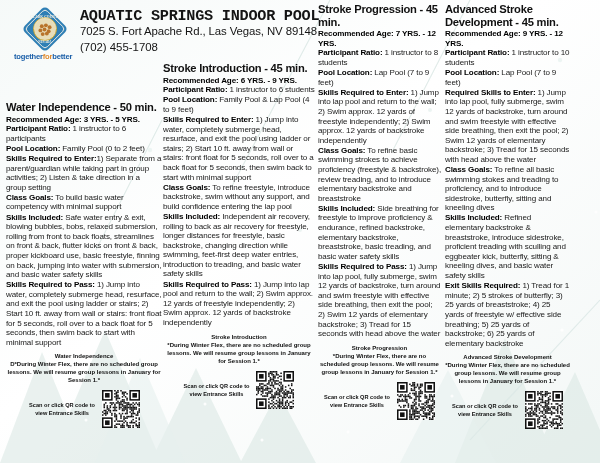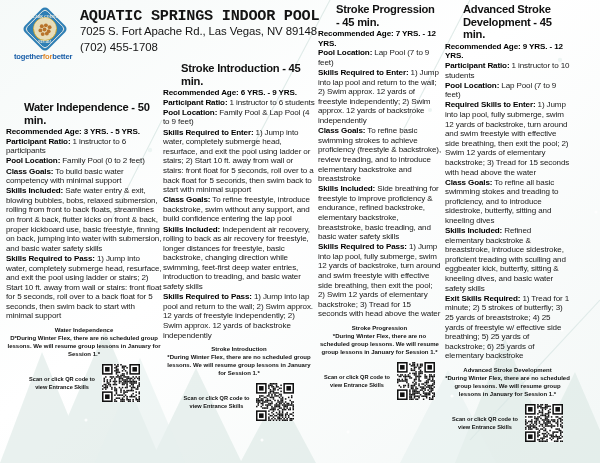--- a/index.html
+++ b/index.html
@@ -48,21 +48,21 @@
 
   
   .col { position:absolute; color:#111; }
   .col-1 { left:6px;   top:101px; width:156px; }
   .col-2 { left:163px; top:62px;  width:152px; }
   .col-3 { left:318px; top:3px;   width:123px; }
   .col-4 { left:445px; top:3px;   width:125px; }
 
   .sec-title {
     font-weight:bold; font-size:11.2px; line-height:12.6px;
-    letter-spacing:-0.25px; margin-bottom:1px; color:#111;margin-left:18px;
+    letter-spacing:-0.25px; margin-bottom:1px; color:#111;
   }
   .para {
     font-size:8.05px; line-height:9.6px; letter-spacing:-0.12px;
     margin:0 0 0.5px 0; color:#1a1a1a; text-align:left;
   }
   .para b { font-weight:bold; color:#000; }
   .line-strong { font-size:8.05px; line-height:9.6px; font-weight:bold;
                  letter-spacing:-0.12px; color:#000; margin:0; }
 
   
@@ -175,20 +175,21 @@
     <div class="org-addr">7025 S. Fort Apache Rd., Las Vegas, NV 89148</div>
     <div class="org-phone">(702) 455-1708</div>
   </div>
 
 
   <div class="col col-1">
       <div class="sec-title">Water Independence - 50 min.</div>
       <p class="line-strong"><b>Recommended Age:</b><span> 3 YRS. - 5 YRS.</span></p>
       <p class="para"><b>Participant Ratio:</b><span> 1 instructor to 6 participants</span></p>
       <p class="para"><b>Pool Location:</b><span> Family Pool (0 to 2 feet)</span></p>
+      <p class="para"><b>Skills Required to Enter:</b><span>1) Separate from a parent/guardian while taking part in group activities; 2) Listen &amp; take direction in a group setting</span></p>
       <p class="para"><b>Class Goals:</b><span> To build basic water competency with minimal support</span></p>
       <p class="para"><b>Skills Included:</b><span> Safe water entry &amp; exit, blowing bubbles, bobs, relaxed submersion, rolling from front to back floats, streamlines on front &amp; back, flutter kicks on front &amp; back, proper kickboard use, basic freestyle, finning on back, jumping into water with submersion, and basic water safety skills</span></p>
       <p class="para"><b>Skills Required to Pass:</b><span> 1) Jump into water, completely submerge head, resurface, and exit the pool using ladder or stairs; 2) Start 10 ft. away from wall or stairs: front float for 5 seconds, roll over to a back float for 5 seconds, then swim back to start with minimal support</span></p>
       <div class="foot">
         <div class="foot-title">Water Independence</div>
         <div class="foot-note">D*During Winter Flex, there are no scheduled group lessons. We will resume group lessons in January for Session 1.*</div>
       </div>
       <div class="qr-row">
         <div class="qr-label">
           <div>Scan or click QR code to</div>
@@ -675,20 +676,21 @@
             <rect x="0" y="27.36" width="10.64" height="10.64" fill="#111"></rect>
             <rect x="1.52" y="28.88" width="7.6" height="7.6" fill="#fff"></rect>
             <rect x="3.04" y="30.4" width="4.5600000000000005" height="4.5600000000000005" fill="#111"></rect>
           </svg>
         </div>
       </div>
     </div>
   <div class="col col-3">
       <div class="sec-title">Stroke Progression - 45 min.</div>
       <p class="line-strong"><b>Recommended Age:</b><span> 7 YRS. - 12 YRS.</span></p>
+      <p class="para"><b>Participant Ratio:</b><span> 1 instructor to 8 students</span></p>
       <p class="para"><b>Pool Location:</b><span> Lap Pool (7 to 9 feet)</span></p>
       <p class="para"><b>Skills Required to Enter:</b><span> 1) Jump into lap pool and return to the wall; 2) Swim approx. 12 yards of freestyle independently; 2) Swim approx. 12 yards of backstroke independently</span></p>
       <p class="para"><b>Class Goals:</b><span> To refine basic swimming strokes to achieve proficiency (freestyle &amp; backstroke), review treading, and to introduce elementary backstroke and breaststroke</span></p>
       <p class="para"><b>Skills Included:</b><span> Side breathing for freestyle to improve proficiency &amp; endurance, refined backstroke, elementary backstroke, breaststroke, basic treading, and basic water safety skills</span></p>
       <p class="para"><b>Skills Required to Pass:</b><span> 1) Jump into lap pool, fully submerge, swim 12 yards of backstroke, turn around and swim freestyle with effective side breathing, then exit the pool; 2) Swim 12 yards of elementary backstroke; 3) Tread for 15 seconds with head above the water</span></p>
       <div class="foot">
         <div class="foot-title">Stroke Progression</div>
         <div class="foot-note">*During Winter Flex, there are no scheduled group lessons. We will resume group lessons in January for Session 1.*</div>
       </div>
       <div class="qr-row">

